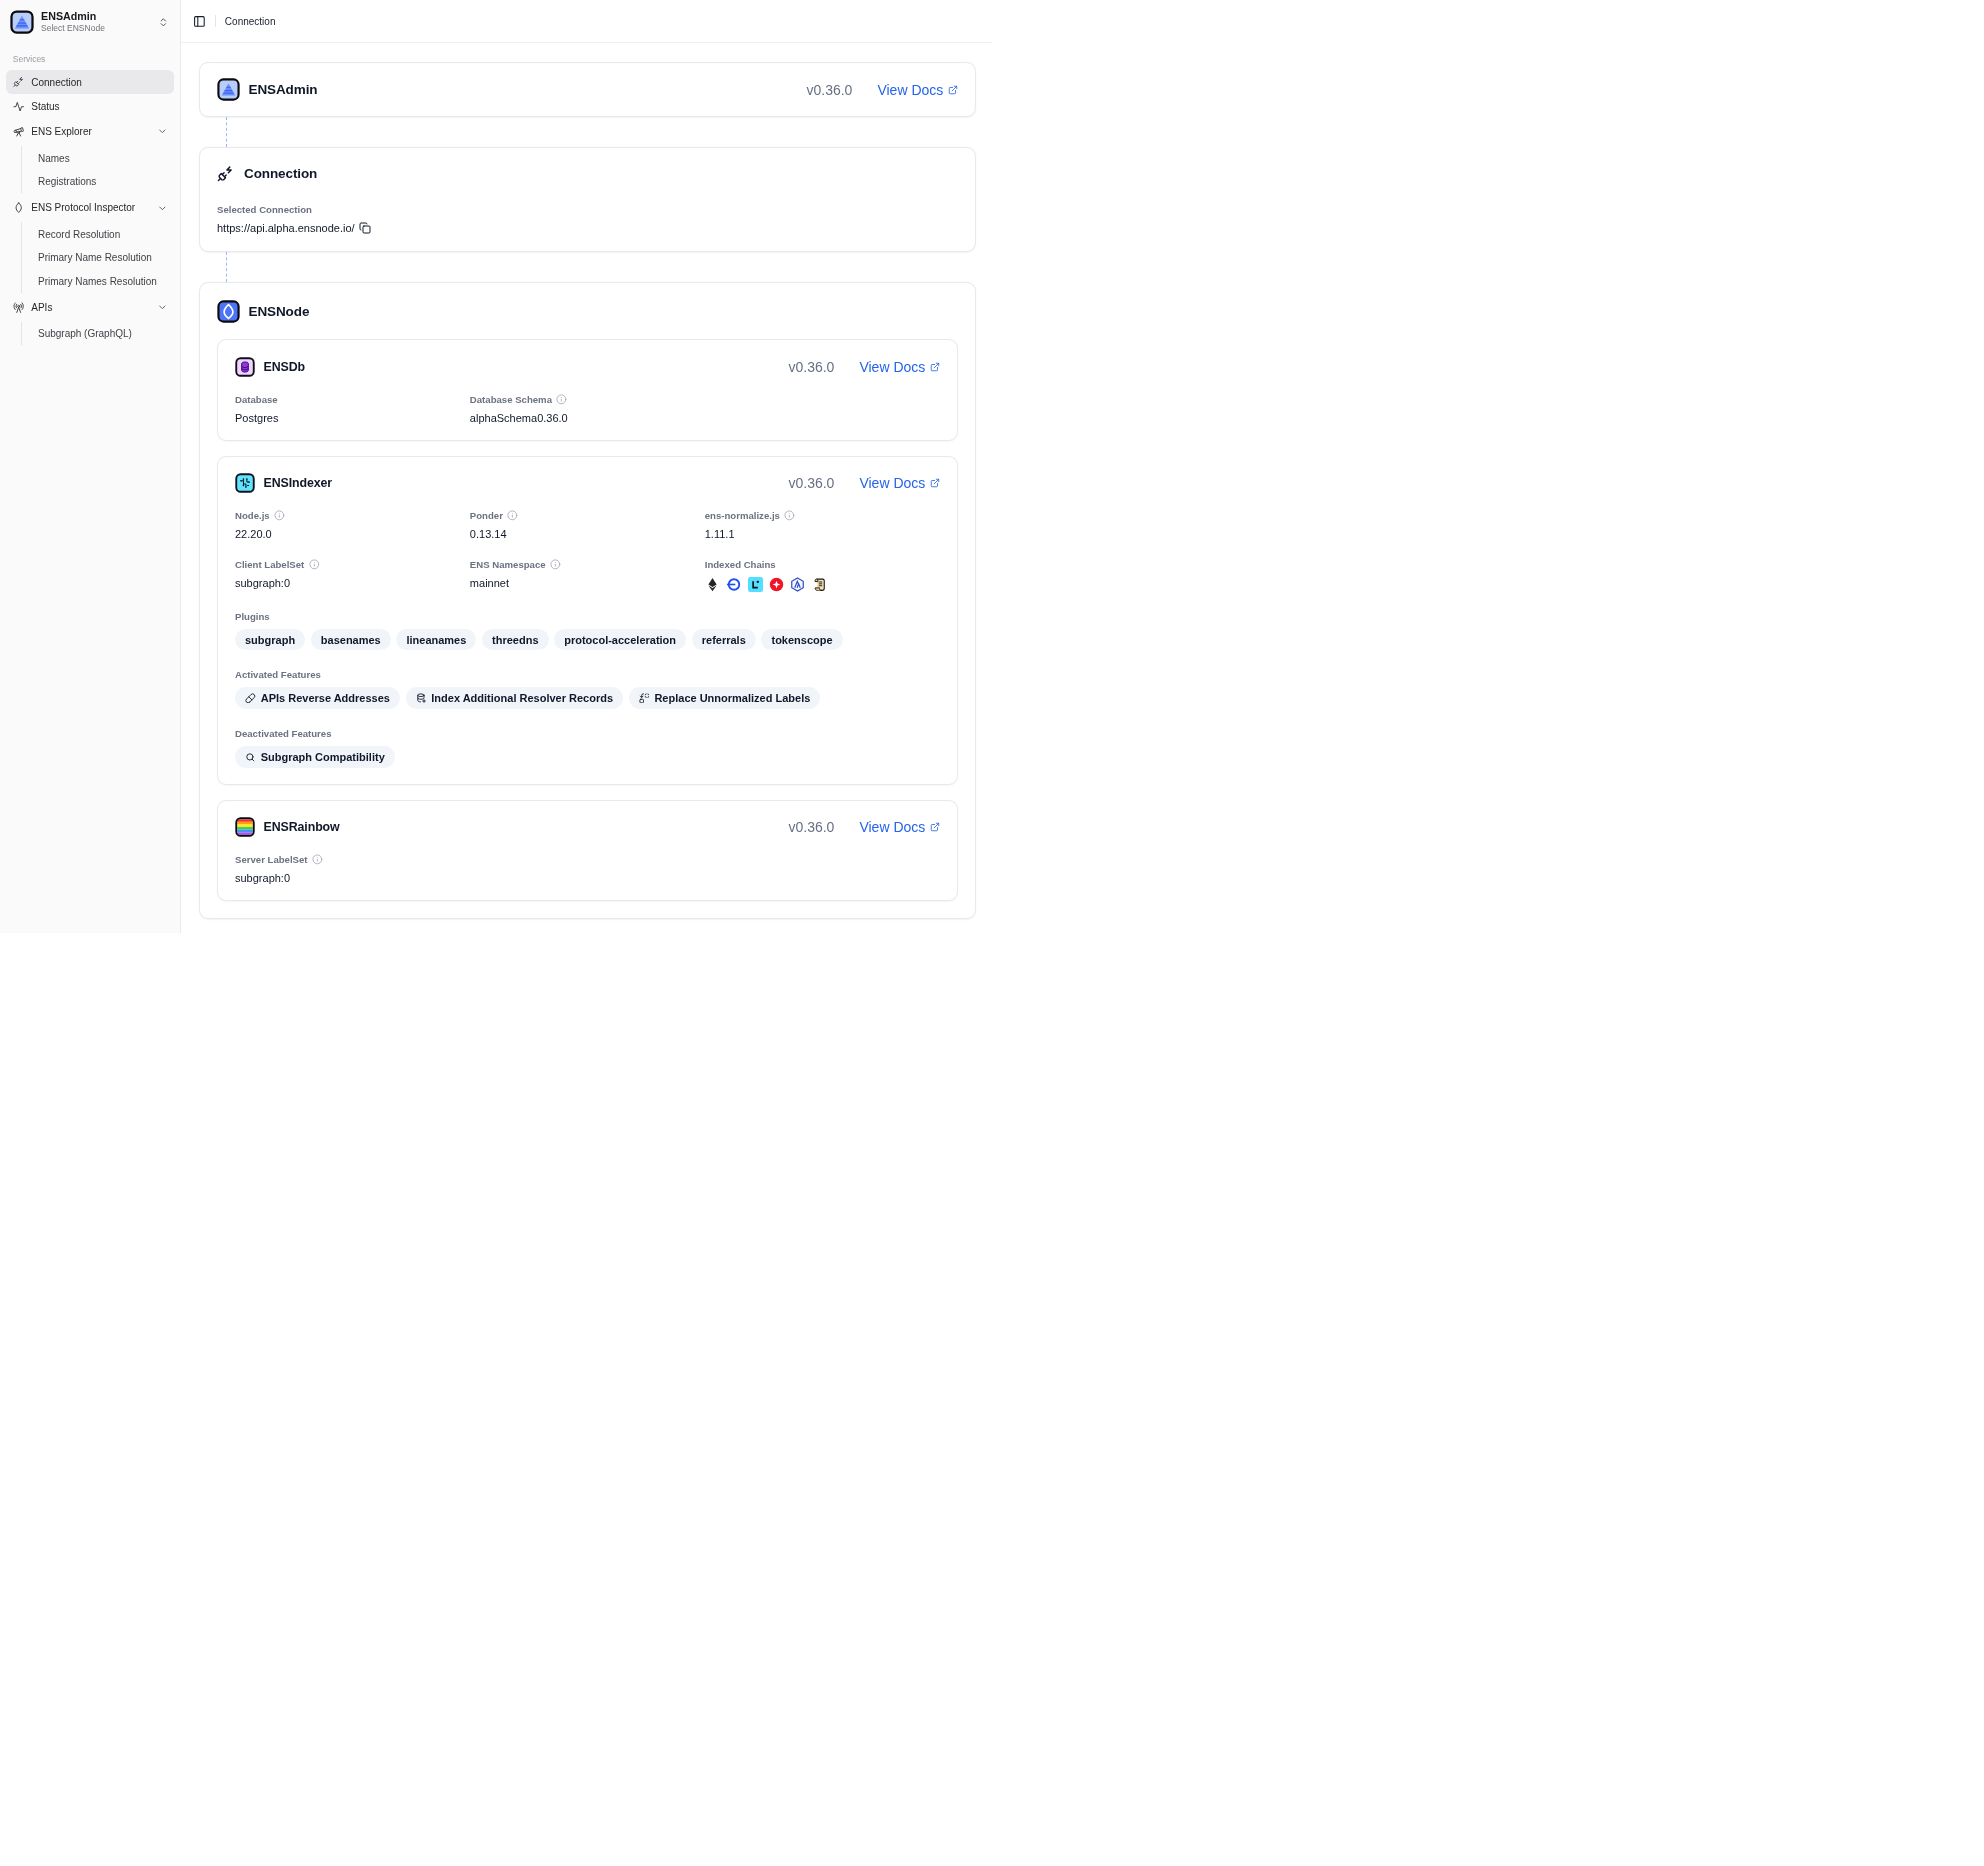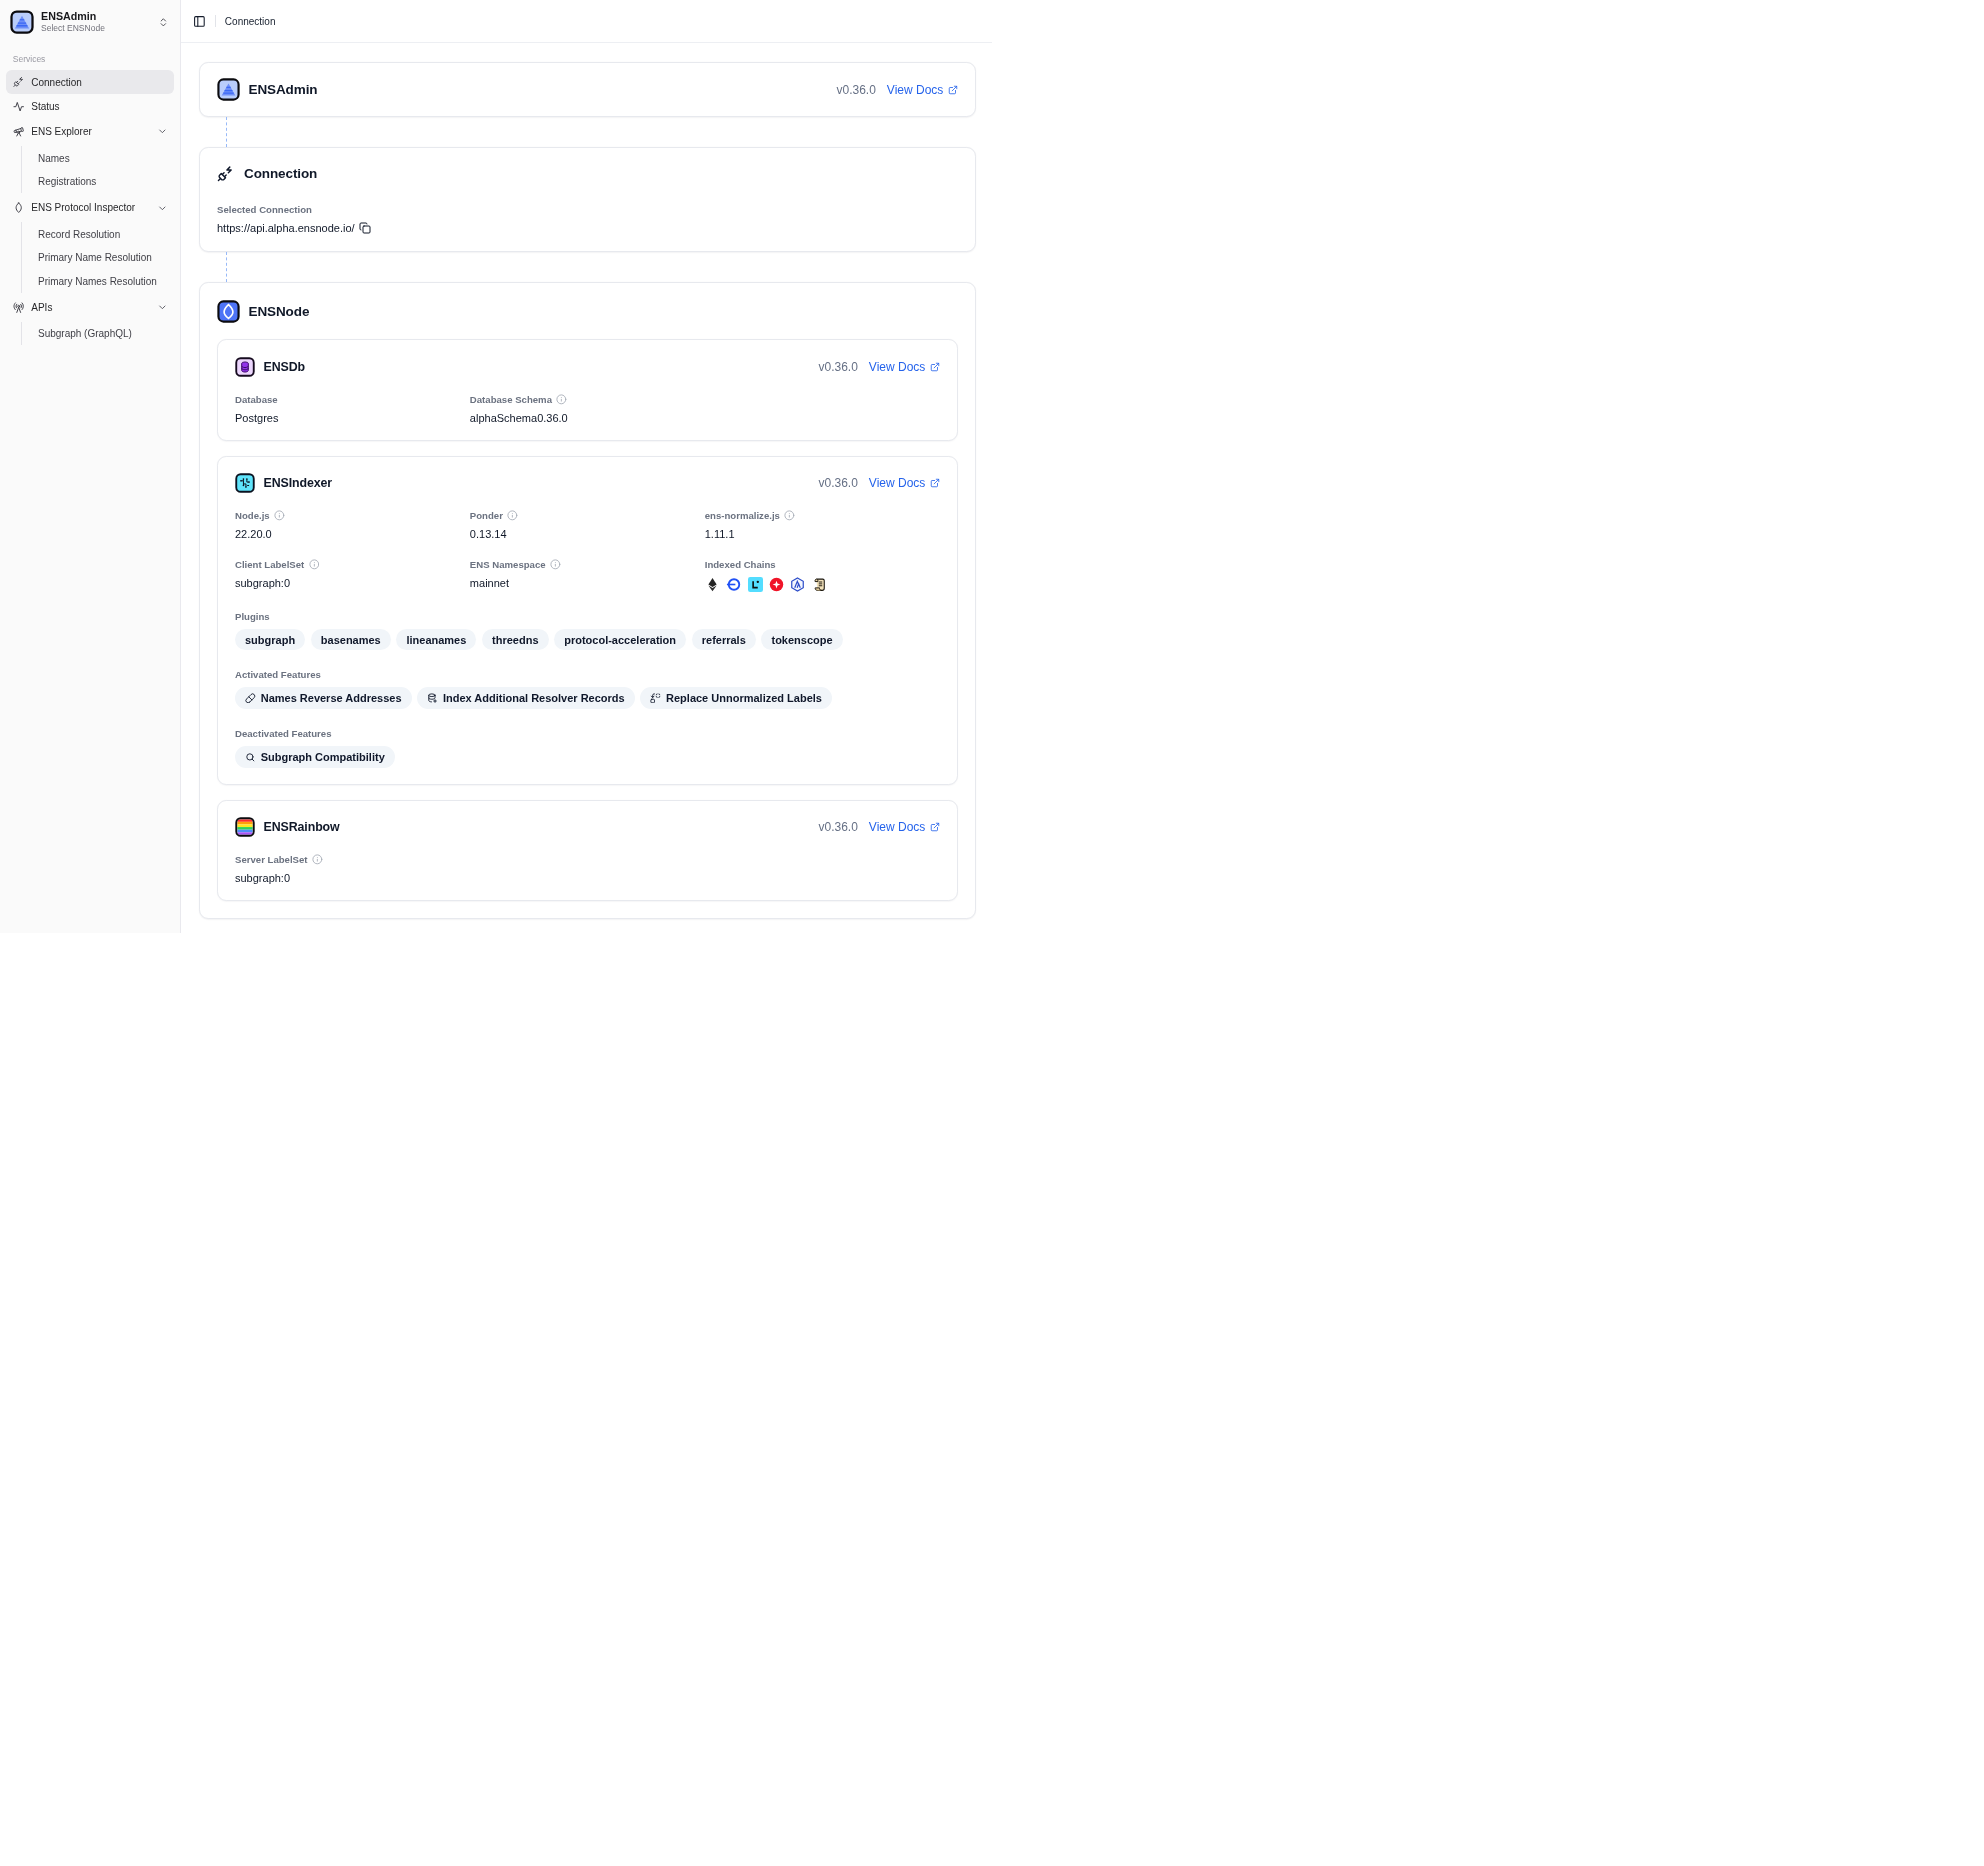--- a/index.html
+++ b/index.html
@@ -39,21 +39,21 @@
   .topbar .crumb { font-size:10px; color:#17202e; }
 
   .content { flex:1; padding:19px 16.4px 0 18px; overflow:hidden; }
   .card { background:#fff; border:0.7px solid #e7e9ee; border-radius:9.2px; box-shadow:0 0.7px 1.4px rgba(16,24,40,.05); }
 
   .card-admin { height:55px; display:flex; align-items:center; justify-content:space-between; padding:0 17px; }
   .head-left { display:flex; align-items:center; gap:8.5px; }
   .card-title { font-size:13.5px; font-weight:700; color:#101828; letter-spacing:-0.1px; }
   .logo32 { width:23px; height:23px; flex:none; }
   .logo28 { width:20px; height:20px; flex:none; }
-  .meta { display:flex; align-items:center; gap:11px; font-size:12px; }
+  .meta { display:flex; align-items:center; gap:25px; font-size:14px; }
   .version { color:#667085; }
   .docs { color:#2563eb; display:flex; align-items:center; gap:4.3px; cursor:pointer; }
   .docs svg { width:10px; height:10px; stroke:#2563eb; fill:none; stroke-width:2; stroke-linecap:round; stroke-linejoin:round; }
 
   .connector { height:30px; width:0; border-left:1.4px dashed #97b9f8; margin-left:27px; }
 
   .card-conn { padding:17px; }
   .conn-head { display:flex; align-items:center; gap:10px; margin-bottom:22px; }
   .conn-head svg { width:17px; height:17px; stroke:#0f172a; fill:none; stroke-width:2; stroke-linecap:round; stroke-linejoin:round; }
 
@@ -555,21 +555,21 @@
             <span class="pill">referrals</span>
             <span class="pill">tokenscope</span>
           </div>
 
           <div class="field-label">Activated Features</div>
           <div class="pill-row gap-b">
             <span class="pill pill-feature">
               <svg viewBox="0 0 24 24">
                   <use href="#i-pill"></use>
                 </svg>
-              <span>Names Reverse Addresses</span>
+              <span>APIs Reverse Addresses</span>
             </span>
             <span class="pill pill-feature">
               <svg viewBox="0 0 24 24">
                   <use href="#i-dbplus"></use>
                 </svg>
               <span>Index Additional Resolver Records</span>
             </span>
             <span class="pill pill-feature">
               <svg viewBox="0 0 24 24">
                   <use href="#i-replace"></use>

